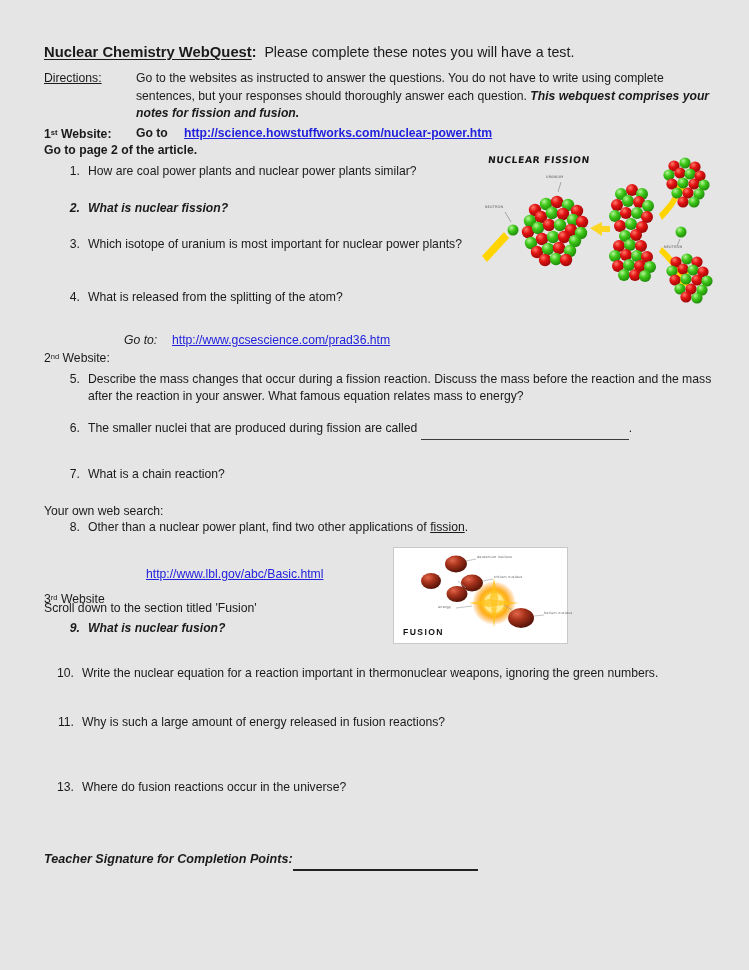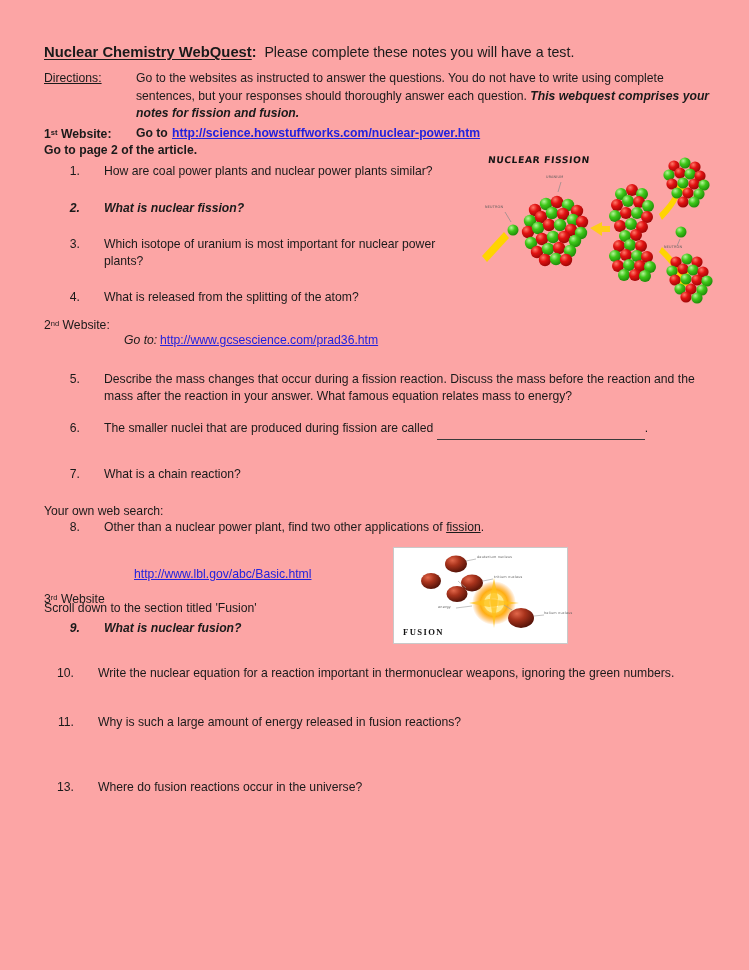--- a/index.html
+++ b/index.html
@@ -11,29 +11,29 @@
     width: 749px;
     height: 970px;
     position: relative;
     font-family: "Liberation Sans", sans-serif;
     color: #1a1a1a;
     overflow: hidden;
   }
   .page {
     position: absolute;
     inset: 0;
-    background: #fca5a5;
+    background: #e5e5e5;
   }
 
   
   .t  { position: absolute; font-size: 12.2px; line-height: 16px; color: #1a1a1a; }
   .b  { font-weight: bold; }
   .u  { text-decoration: underline; }
   .bi { font-weight: bold; font-style: italic; }
-  .lnk { color: #2222dd; text-decoration: underline; }
+  .lnk { color: #2222dd; text-decoration: underline; margin-left: 12px; }
   sup.ord { font-size: 0.62em; vertical-align: 0.45em; font-weight: bold; }
   sup.ordn { font-size: 0.62em; vertical-align: 0.45em; }
 
   
   #title-row { top: 43px; left: 44px; font-size: 14.4px; line-height: 19px; }
   #title-row .maintitle {
     font-weight: bold;
     font-size: 14.8px;
     text-decoration: underline;
     text-underline-offset: 2px;
@@ -43,39 +43,39 @@
   
   #dir-label { top: 70px; left: 44px; }
   #dir-body  { top: 70px; left: 136px; width: 576px; line-height: 17.5px; }
 
   
   #site1-label { top: 125px; left: 44px; }
   #site1-goto  { top: 125px; left: 136px; }
   #site1-url   { top: 125px; left: 172px; }
   #page2-note  { top: 142px; left: 44px; }
 
-  #site2-label { top: 316px; left: 44px; }
+  #site2-label { top: 349px; left: 44px; }
   #site2-goto  { top: 332px; left: 124px; font-style: italic; }
   #site2-url   { top: 332px; left: 160px; }
 
   #site3-label { top: 566px; left: 44px; margin-top: 24px; }
   #site3-url   { top: 566px; left: 134px; }
   #scroll-note { top: 600px; left: 44px; }
 
   #own-search  { top: 503px; left: 44px; }
 
   
   .q { position: absolute; font-size: 12.2px; line-height: 16.5px; }
   .q .num {
     position: absolute;
     left: 0; top: 0;
     width: 22px;
     text-align: right;
   }
-  .q .txt { display: block; margin-left: 46px; }
+  .q .txt { display: block; margin-left: 30px; }
 
   .q.qi .num, .q.qi .txt { font-style: italic; font-weight: bold; }
 
   
   .blank {
     display: inline-block;
     border-bottom: 1.3px solid #3a3a3a;
     vertical-align: -2px;
   }
   .blank.b6  { width: 208px; }
@@ -119,21 +119,21 @@
     position: absolute;
     left: 393px; top: 547px;
     width: 175px; height: 97px;
     background: #ffffff;
     border: 1px solid #c9c9c9;
     box-sizing: border-box;
   }
   #fusion-title {
     position: absolute;
     left: 9px; bottom: 6px;
-    font-family: Liberation Serif, serif;
+    font-family: Liberation Sans, sans-serif;
     font-size: 8.6px;
     font-weight: bold;
     letter-spacing: 1.4px;
     color: #111;
   }
 </style>
 </head>
 <body>
 
 <div class="page">
@@ -213,20 +213,21 @@
     <span class="txt">Why is such a large amount of energy released in fusion reactions?</span>
   </div>
 
 
   <div class="q" style="top:779px; left:52px; width:630px;">
     <span class="num">13.</span>
     <span class="txt">Where do fusion reactions occur in the universe?</span>
   </div>
 
 
+  <div class="t bi" id="sig-line"><span>Teacher Signature for Completion Points:</span><span class="sig-blank">&nbsp;</span></div>
 
   <div id="fission-fig">
     <div id="fission-title">NUCLEAR FISSION</div>
 
     <svg width="235" height="152" viewBox="0 0 235 152">
       <defs>
         <radialGradient id="pr" cx="35%" cy="30%" r="72%">
           <stop offset="0%" stop-color="#ff7a6a"></stop>
           <stop offset="45%" stop-color="#e21212"></stop>
           <stop offset="100%" stop-color="#9c0606"></stop>

